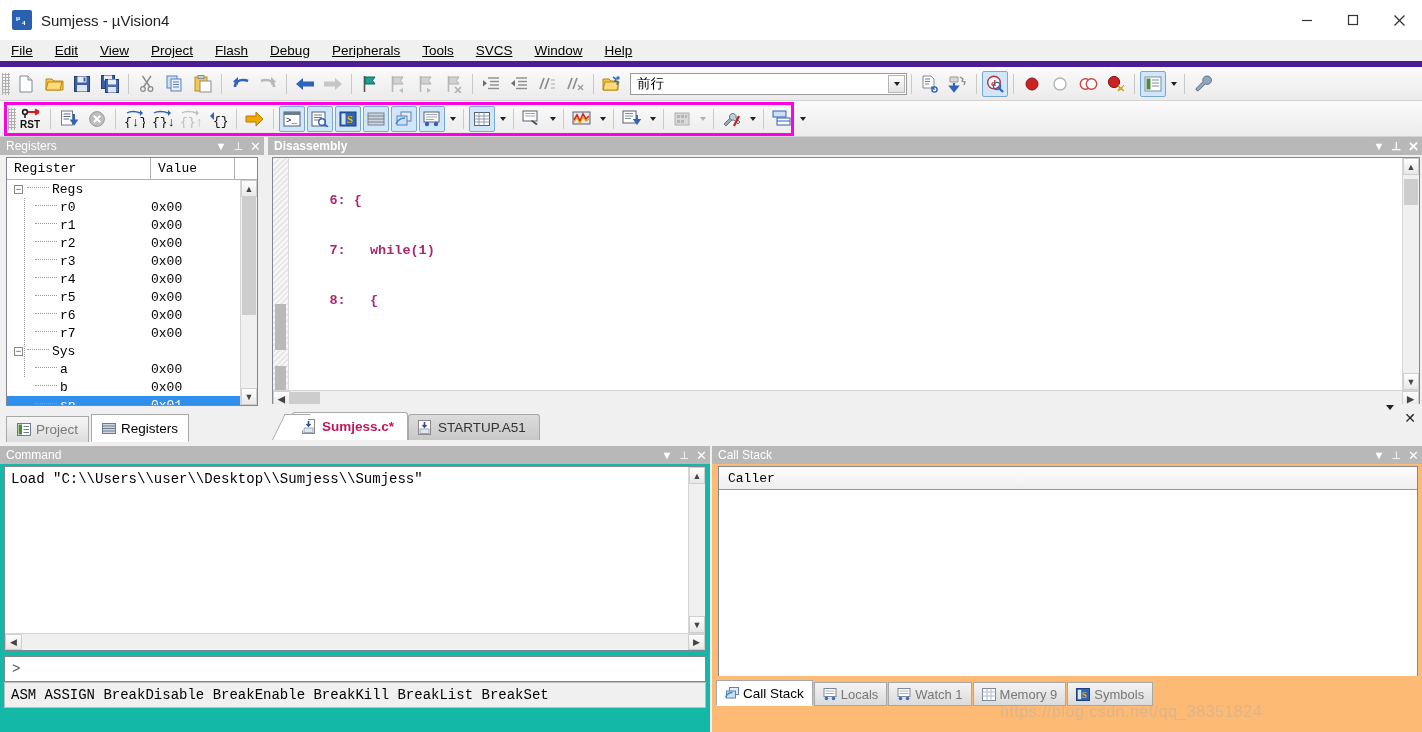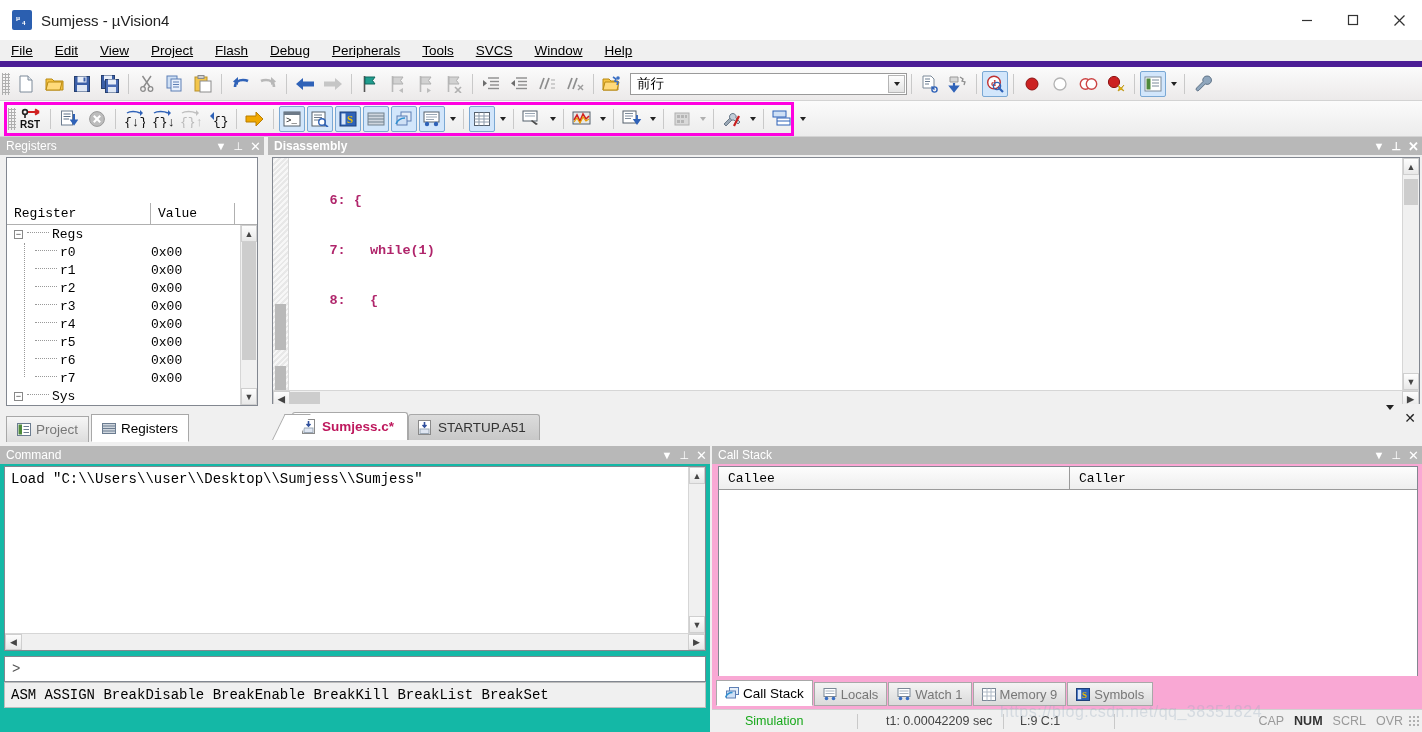--- a/index.html
+++ b/index.html
@@ -103,21 +103,21 @@
 
   
   .registers {
     position:absolute; left:0; top:137px; width:264px; height:273px;
     background:#f0f0f0;
   }
   .reg-body {
     position:absolute; left:6px; top:20px; right:6px; bottom:4px;
     background:#fff; border:1px solid #828790; display:flex; flex-direction:column;
   }
-  .reg-head { display:flex; height:22px; background:#fff; border-bottom:1px solid #b0b0b0;margin-top:45px; }
+  .reg-head { display:flex; height:22px; background:#fff; border-bottom:1px solid #b0b0b0; }
   .reg-head .hcell {
     font-family:"Liberation Mono", monospace; font-size:13px;
     display:flex; align-items:center; padding-left:7px;
     border-right:1px solid #b0b0b0; background:#fff;
   }
   .reg-head .hcell.c1 { width:144px; }
   .reg-head .hcell.c2 { width:84px; }
   .reg-rows { flex:1; position:relative; overflow:hidden; font-family:"Liberation Mono", monospace; font-size:13px; }
   .reg-row { height:18px; display:flex; align-items:center; position:relative; }
   .reg-row.sel { background:#2f8fea; color:#fff; }
@@ -230,21 +230,21 @@
   .cmd-hints {
     position:absolute; left:4px; top:236px; right:4px; height:26px;
     background:#f0f0f0; border:1px solid #bdbdbd;
     font-family:"Liberation Mono", monospace; font-size:14px;
     display:flex; align-items:center; padding-left:6px;
   }
 
   
   .callstack {
     position:absolute; left:712px; top:446px; right:0; height:286px;
-    background:#f9a8d4;
+    background:#fdba74;
   }
   .cs-body {
     position:absolute; left:6px; top:20px; right:4px; height:210px;
     background:#fff; border:1px solid #828790;
   }
   .cs-head { display:flex; height:23px; border-bottom:1px solid #9a9a9a; }
   .cs-hcell {
     font-family:"Liberation Mono", monospace; font-size:13px;
     display:flex; align-items:center; padding-left:9px;
     background:linear-gradient(#fdfdfd,#eeeeee);
@@ -1150,21 +1150,20 @@
       <span>Call Stack</span>
       <span class="ttl-btns">
         <span class="tb-ico">▼</span>
         <span class="tb-ico">⊥</span>
         <span class="tb-ico x">✕</span>
       </span>
     </div>
 
     <div class="cs-body">
       <div class="cs-head">
-        <div class="cs-hcell" style="width:351px">Callee</div>
         <div class="cs-hcell" style="flex:1;border-right:none">Caller</div>
       </div>
       <div style="height:186px;background:#fff"></div>
     </div>
 
     <div class="cs-tabs">
       <div class="cstab active">
         <span>
           <svg width="14" height="13" viewBox="0 0 14 13">
               <rect x="4.5" y="0.5" width="9" height="7" fill="#e6eef8" stroke="#5d7fb5"></rect>
@@ -1222,30 +1221,16 @@
               <rect x="0.5" y="0.5" width="13" height="12" fill="#2f62b8" stroke="#1d3f7a"></rect>
               <rect x="1.8" y="1.8" width="3.4" height="9.4" fill="#d8e6f8"></rect>
               <text x="6" y="10" font-size="9" font-weight="bold" font-family="Liberation Serif, serif" fill="#f0c000">S</text>
             </svg>
         </span>
         <span>Symbols</span>
       </div>
     </div>
   </div>
 
-  <div class="statusbar">
-    <div class="sb-cell sim" style="width:145px;padding-left:33px">Simulation</div>
-    <div class="sb-div"></div>
-    <div class="sb-cell" style="width:145px;padding-left:28px">t1: 0.00042209 sec</div>
-    <div class="sb-div"></div>
-    <div class="sb-cell" style="width:110px;padding-left:16px">L:9 C:1</div>
-    <div class="sb-div"></div>
-    <div style="flex:1"></div>
-    <div class="sb-flag">CAP</div>
-    <div class="sb-flag on">NUM</div>
-    <div class="sb-flag">SCRL</div>
-    <div class="sb-flag">OVR</div>
-    <div class="grip-dots"></div>
-  </div>
 
   <div class="watermark">https://blog.csdn.net/qq_38351824</div>
 
 </div>
 
 </body></html>

